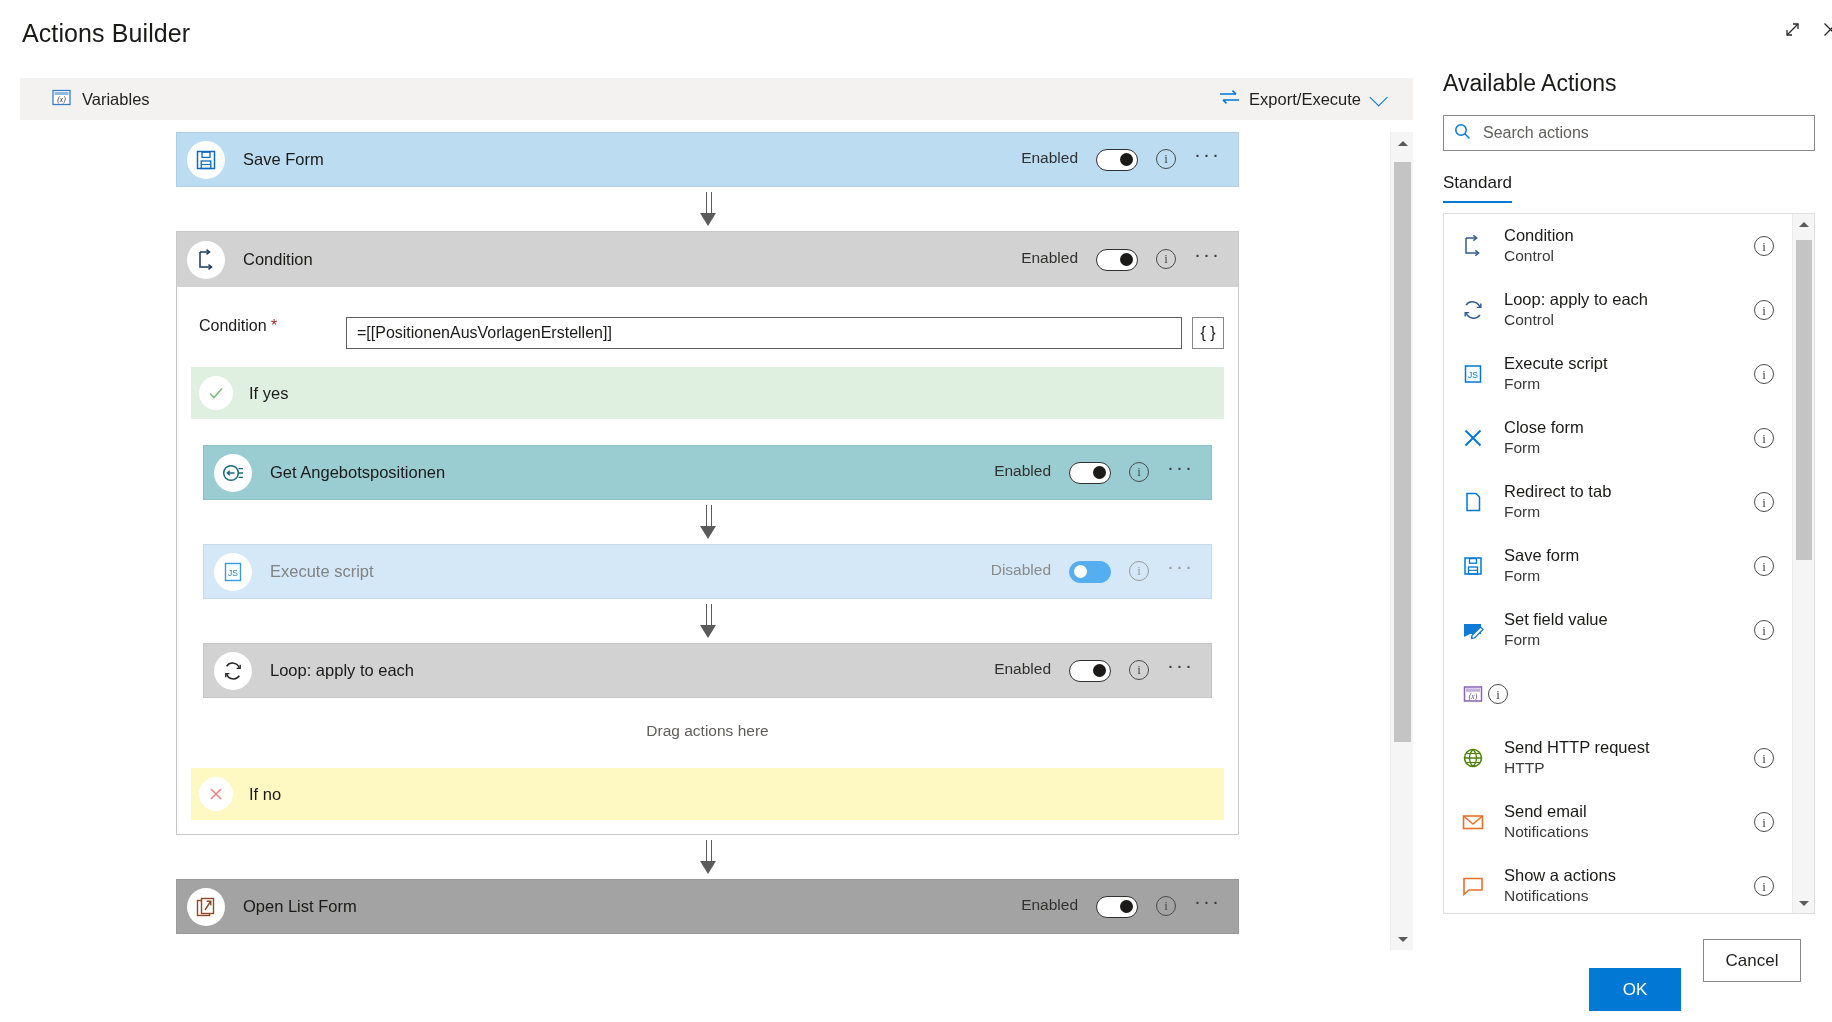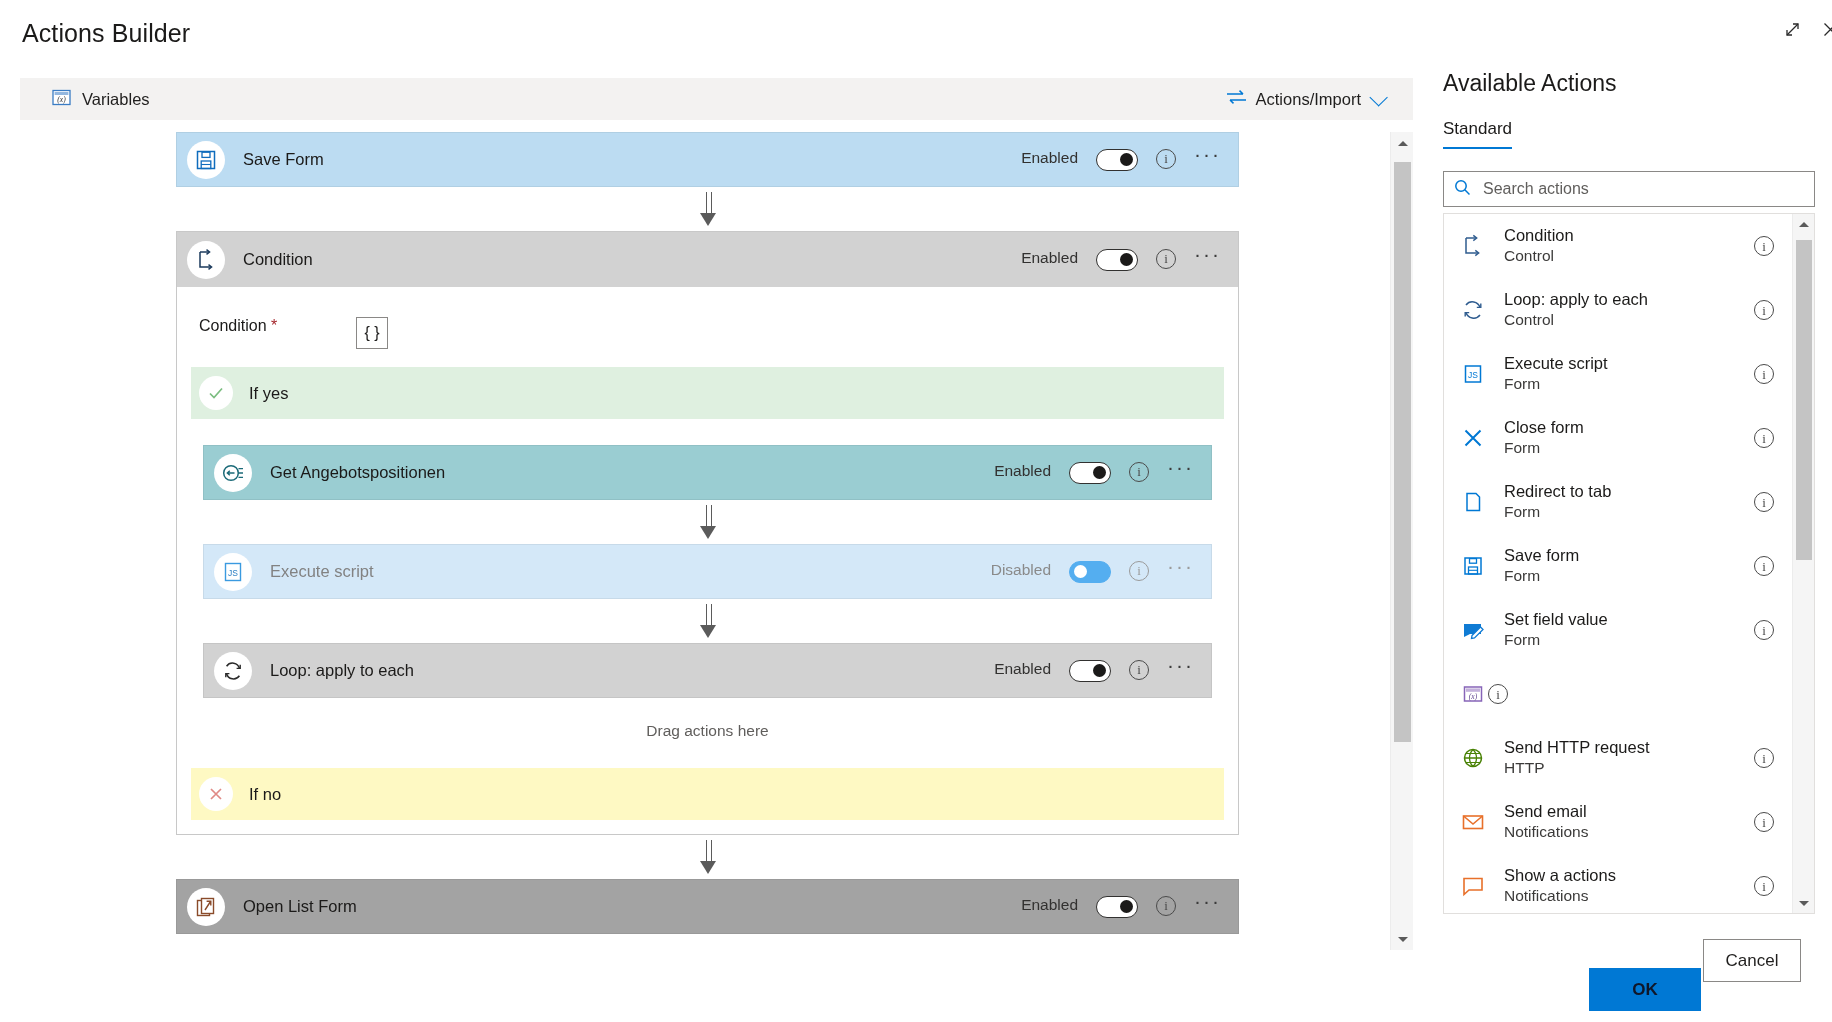--- a/index.html
+++ b/index.html
@@ -290,24 +290,24 @@
     position: absolute; left: 3px; top: 26px;
     width: 16px; height: 320px; background: #c4c4c4;
   }
 
   
   #footer {
     position: absolute; left: 0; top: 958px; width: 1832px; height: 64px;
   }
   #ok-button {
     position: absolute; left: 1589px; top: 968px;
-    width: 112px; height: 43px;
-    background: #0078d4; color: #0f172a; border: 1px solid #0078d4;
+    width: 92px; height: 43px;
+    background: #0078d4; color: #ffffff; border: 1px solid #0078d4;
     font-family: "Liberation Sans", sans-serif;
-    font-size: 17px; font-weight: 700; cursor: pointer;
+    font-size: 17px; font-weight: 400; cursor: pointer;
   }
   #cancel-button {
     position: absolute; left: 1703px; top: 939px;
     width: 98px; height: 43px;
     background: #ffffff; color: #201f1e; border: 1px solid #8a8886;
     font-family: "Liberation Sans", sans-serif;
     font-size: 17px; cursor: pointer;
   }
 </style>
 </head>
@@ -342,21 +342,21 @@
     </span>
     <span>Variables</span>
   </div>
 
   <div id="export-import-button">
     <span>
       <svg width="21" height="16" viewBox="0 0 21 16" aria-hidden="true">
         <path d="M1 5 H17 M13.5 1.6 L17 5 M20 11 H4 M7.5 14.4 L4 11" stroke="#0078d4" stroke-width="1.5" fill="none"></path>
       </svg>
     </span>
-    <span>Actions/Import</span>
+    <span>Export/Execute</span>
     <span class="chev"></span>
   </div>
 </div>
 
 <div id="canvas">
   <div id="canvas-inner">
 
     <div style="padding:0 156px 0 156px;">
       <div class="card blue">
         <span class="card-icon">
@@ -413,20 +413,21 @@
               </span>
           </span>
         </div>
 
         <div id="condition-body">
           <div id="condition-field-row">
             <div id="condition-label">
               <span>Condition</span>
               <span class="req">*</span>
             </div>
+            <input id="condition-input" type="text" value="=[[PositionenAusVorlagenErstellen]]" style="">
             <div id="expression-button">{ }</div>
           </div>
 
           <div class="branch-header yes">
             <span class="branch-icon">
               <svg width="20" height="20" viewBox="0 0 20 20" aria-hidden="true">
                 <path d="M4 10.5 L8 14.5 L16 5.5" stroke="#7bbd80" stroke-width="1.7" fill="none"></path>
               </svg>
             </span>
             <span class="branch-label">If yes</span>
@@ -565,32 +566,32 @@
     </div>
   <div id="canvas-scroll-thumb"></div>
   <div id="canvas-scroll-down">
       <span class="sb-arrow down"></span>
     </div>
 </div>
 
 <div id="available-actions-panel">
   <div id="panel-title">Available Actions</div>
 
-  <div id="panel-tabs">
-    <div id="tab-standard">Standard</div>
-  </div>
-
   <div id="search-wrapper">
     <span>
       <svg width="17" height="17" viewBox="0 0 17 17" aria-hidden="true">
         <circle cx="7" cy="7" r="5.2" fill="none" stroke="#0078d4" stroke-width="1.5"></circle>
         <path d="M10.8 10.8 L15.5 15.5" stroke="#0078d4" stroke-width="1.5"></path>
       </svg>
     </span>
     <input id="search-input" type="text" placeholder="Search actions" style="">
+  </div>
+
+  <div id="panel-tabs">
+    <div id="tab-standard">Standard</div>
   </div>
 
   <div id="actions-list-wrap">
     <div id="actions-list">
 
       <div class="action-row">
         <span class="action-row-icon">
           <svg width="24" height="24" viewBox="0 0 24 24" aria-hidden="true">
             <path d="M5 4 V19 H17" stroke="#2f5c8f" stroke-width="1.5" fill="none"></path>
             <path d="M5 4 H15" stroke="#2f5c8f" stroke-width="1.5" fill="none"></path>

